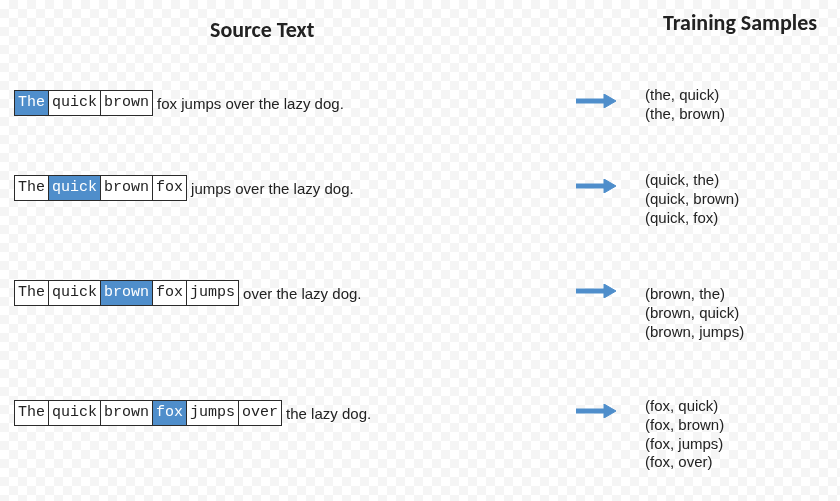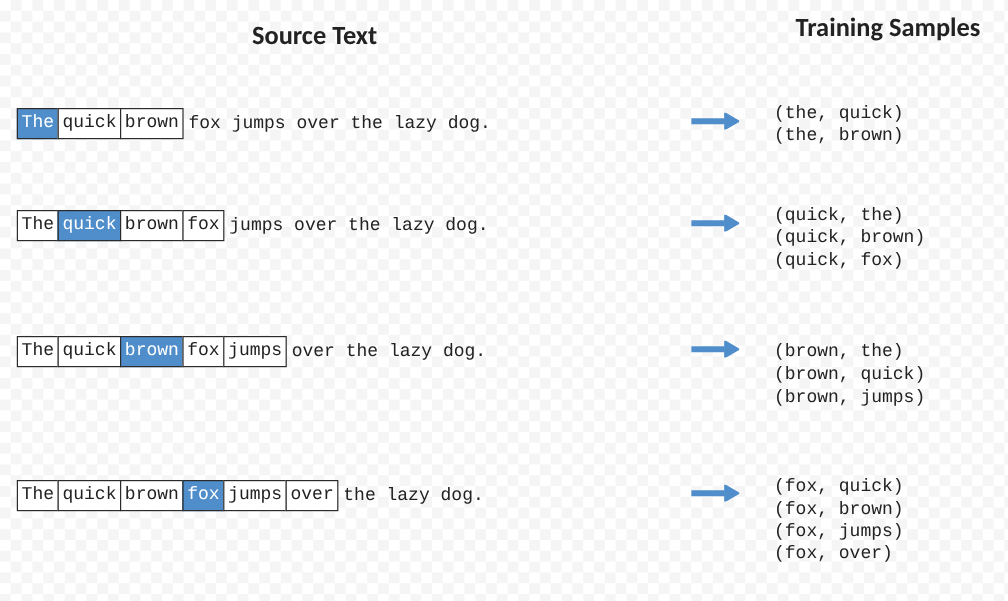--- a/index.html
+++ b/index.html
@@ -59,21 +59,21 @@
     align-items: center;
     margin-left: -1px;
   }
   .cell:first-child { margin-left: 0; }
   .cell.focus {
     background: #4f8ecb;
     color: #ffffff;
     border-color: #2b2b2b;
   }
   .rest {
-    font-family: Liberation Mono, monospace;
+    font-family: Liberation Sans, sans-serif;
     font-size: 15px;
     color: #222;
     margin-left: 4px;
     white-space: pre;
   }
 
   .arrow-wrap {
     position: absolute;
     left: 576px;
     width: 50px;
@@ -83,21 +83,21 @@
   .arrow {
     width: 40px;
     height: 14px;
     display: block;
   }
   .arrow line, .arrow polygon { stroke: #4f8ecb; fill: #4f8ecb; }
 
   .pairs {
     position: absolute;
     left: 645px;
-    font-family: Liberation Mono, monospace;
+    font-family: Liberation Sans, sans-serif;
     font-size: 15px;
     line-height: 1.25;
     color: #222;
     white-space: pre;
   }
 </style>
 </head>
 <body>
 
 <div class="headers">

